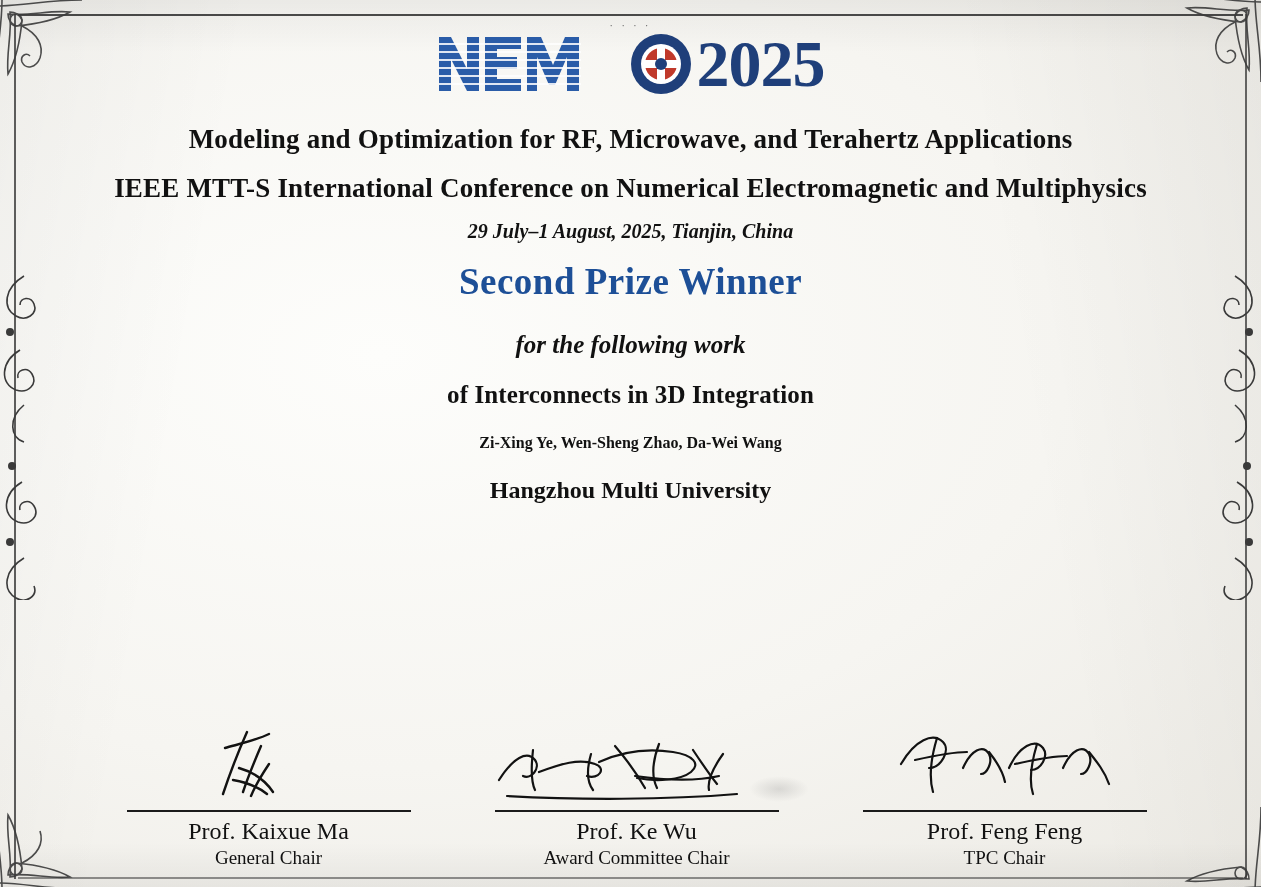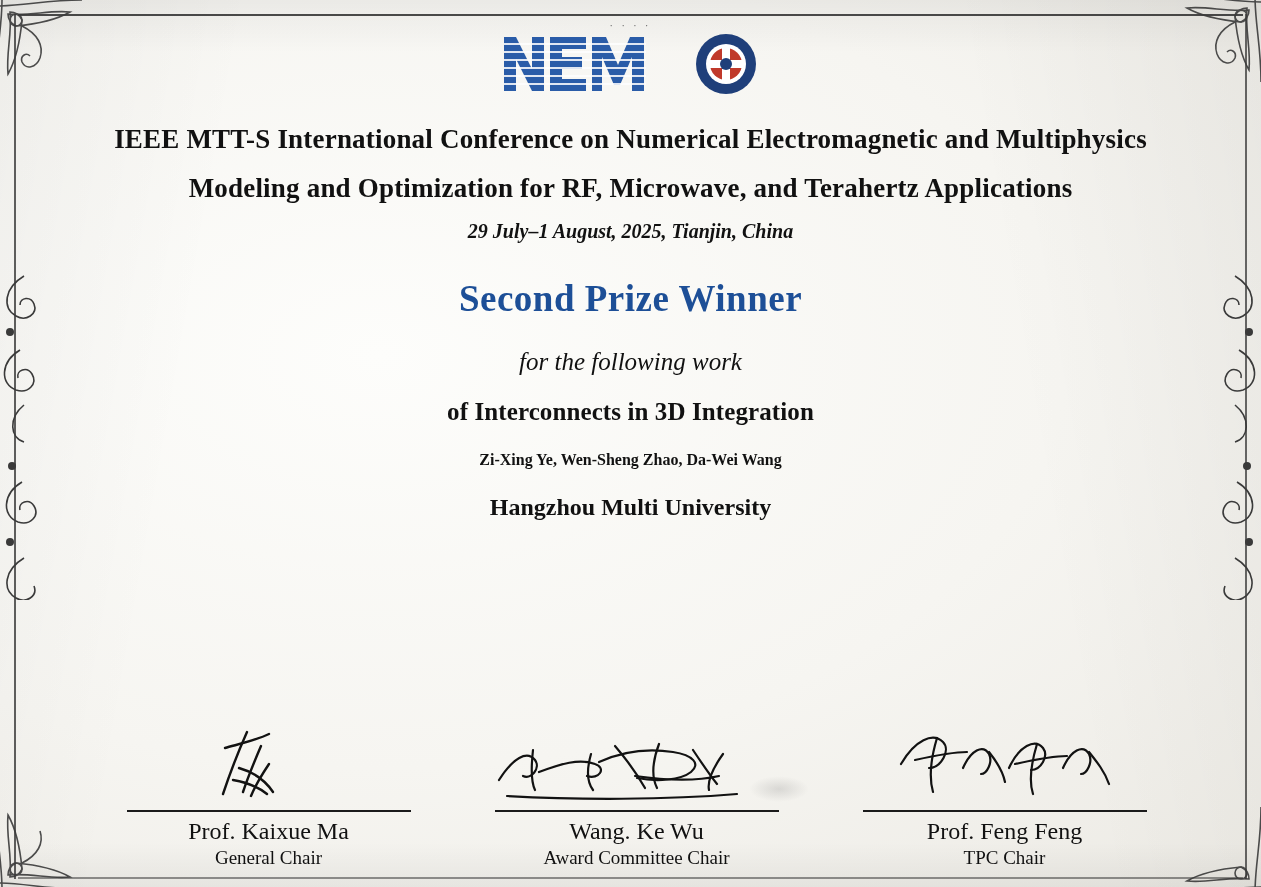--- a/index.html
+++ b/index.html
@@ -153,26 +153,26 @@
     font-weight: bold;
     color: #1d3f80;
     letter-spacing: 2.2px;
     margin-top: 28px;
   }
   .award-prize {
     font-size: 37px;
     font-weight: bold;
     color: #1d4f97;
     letter-spacing: 0.5px;
-    margin-top: 34px;
+    margin-top: 17px;
   }
   .for-work {
     font-size: 25px;
     font-style: italic;
-    font-weight: normal;
+    font-weight: bold;
     color: #111;
     margin-top: 28px;
   }
   .paper-line {
     font-size: 25px;
     font-weight: bold;
     color: #111;
     margin-top: 22px;
     letter-spacing: 0.1px;
   }
@@ -341,24 +341,25 @@
         <svg class="logo-globe" viewBox="0 0 64 64" aria-hidden="true">
           <circle cx="32" cy="32" r="30" fill="#1f3f7a"></circle>
           <path d="M32 4 L46 18 L46 46 L32 60 L18 46 L18 18 Z" fill="#1f3f7a"></path>
           <circle cx="32" cy="32" r="20" fill="#ffffff"></circle>
           <circle cx="32" cy="32" r="16" fill="#c0392b"></circle>
           <rect x="28" y="14" width="8" height="36" fill="#ffffff"></rect>
           <rect x="14" y="28" width="36" height="8" fill="#ffffff"></rect>
           <circle cx="32" cy="32" r="6" fill="#1f3f7a"></circle>
         </svg>
       </div>
+      <div class="logo-year">2025</div>
     </div>
 
+    <div class="conf-title">Modeling and Optimization for RF, Microwave, and Terahertz Applications</div>
     <div class="conf-title">IEEE MTT-S International Conference on Numerical Electromagnetic and Multiphysics</div>
-    <div class="conf-title">Modeling and Optimization for RF, Microwave, and Terahertz Applications</div>
     <div class="conf-date">29 July–1 August, 2025, Tianjin, China</div>
 
     <div class="award-prize">Second Prize Winner</div>
     <div class="for-work">for the following work</div>
 
     <div class="paper-line">of Interconnects in 3D Integration</div>
     <div class="authors-line">Zi-Xing Ye, Wen-Sheng Zhao, Da-Wei Wang</div>
     <div class="affiliation-line">Hangzhou Multi University</div>
   </div>
 
@@ -390,21 +391,21 @@
           <path d="M112 38 C 134 28, 160 24, 186 28 C 206 31, 214 40, 204 48 C 194 56, 170 58, 150 54"></path>
           <path d="M128 22 C 140 36, 150 50, 158 64"></path>
           <path d="M172 20 C 166 36, 164 52, 170 64"></path>
           <path d="M148 52 C 176 56, 206 58, 232 52"></path>
           <path d="M206 26 C 214 38, 222 50, 230 60"></path>
           <path d="M236 30 C 226 44, 220 56, 222 66"></path>
           <path d="M20 72 C 90 76, 180 76, 250 70"></path>
         </svg>
       </div>
       <div class="sig-rule"></div>
-      <div class="sig-name">Wang. Ke Wu</div>
+      <div class="sig-name">Prof. Ke Wu</div>
       <div class="sig-role">Award Committee Chair</div>
       <div class="smudge" style="right: -22px; top: 52px;"></div>
     </div>
 
     <div class="sig-block">
       <div class="sig-img">
         <svg width="240" height="84" viewBox="0 0 240 84" fill="none" stroke="#121212" stroke-width="2.2" stroke-linecap="round">
           <path d="M16 40 C 30 16, 48 8, 58 18 C 66 26, 56 44, 44 44"></path>
           <path d="M52 14 C 46 34, 44 54, 48 68"></path>
           <path d="M30 36 C 48 32, 66 28, 82 28"></path>

